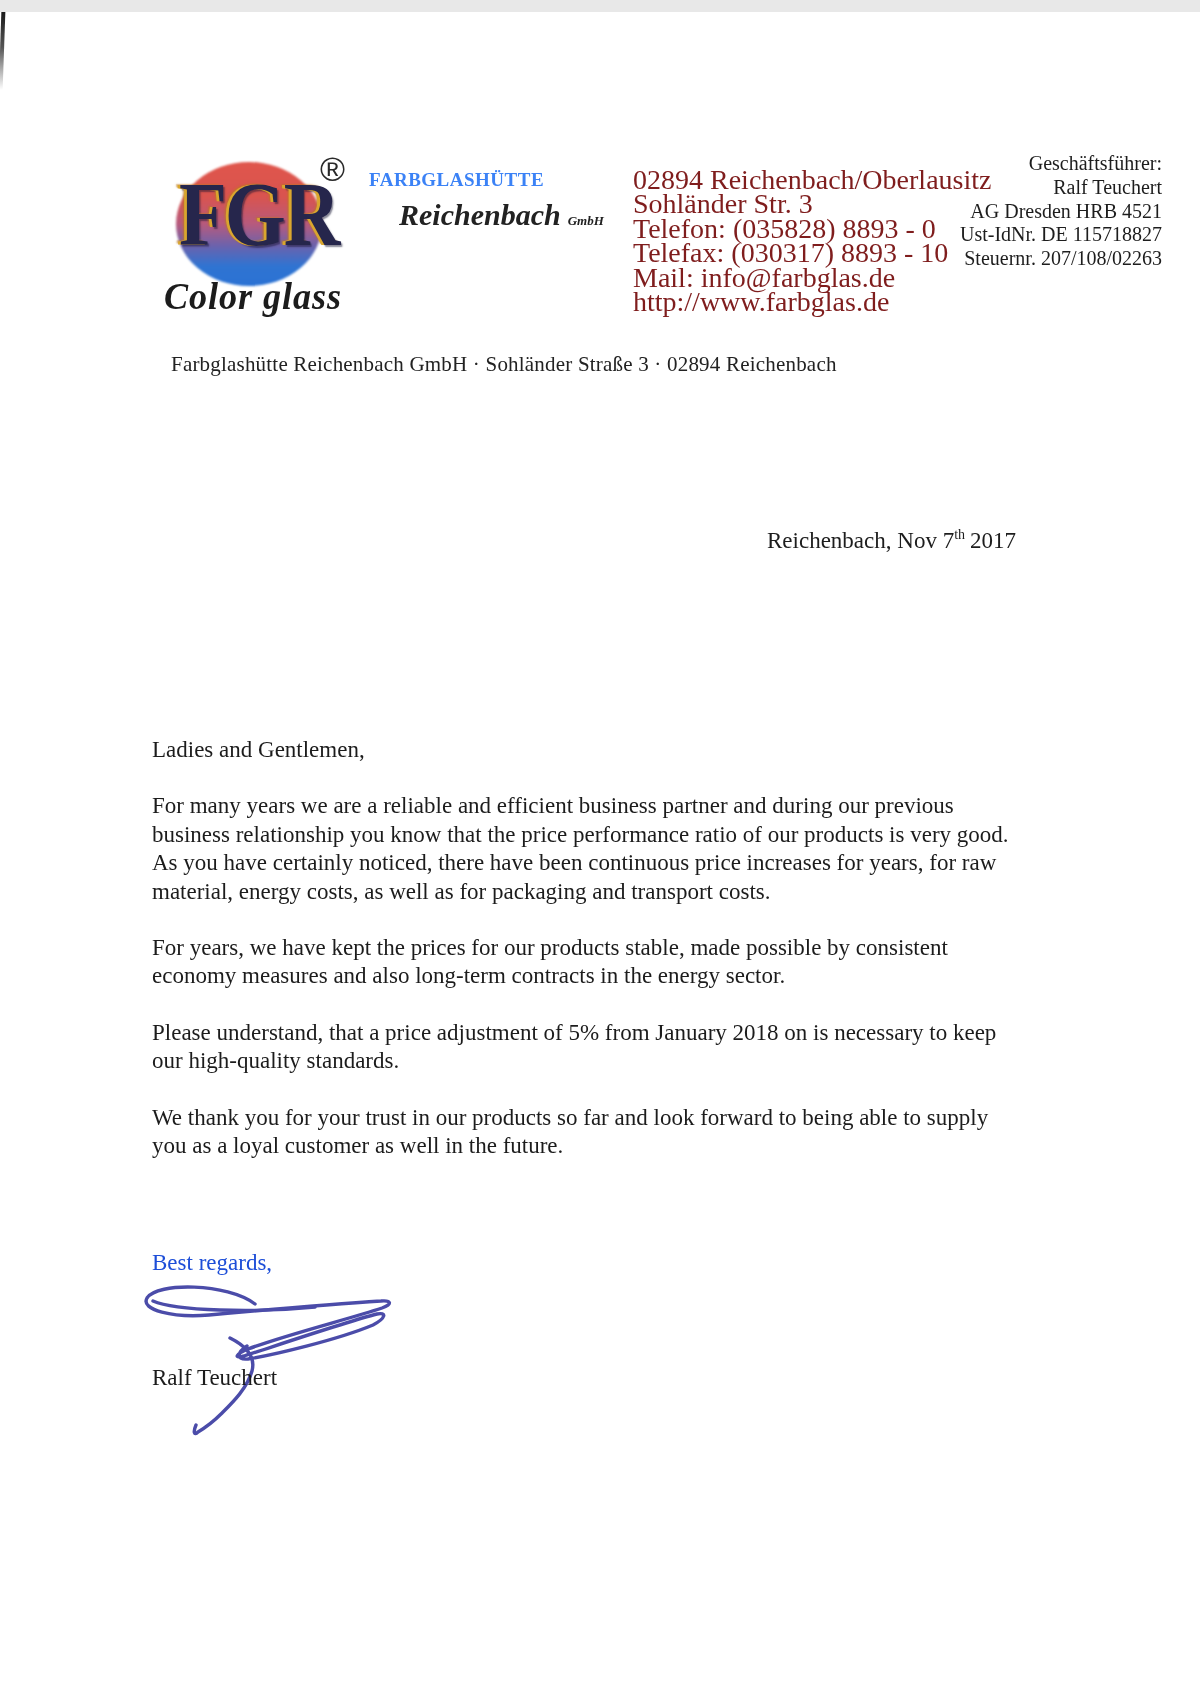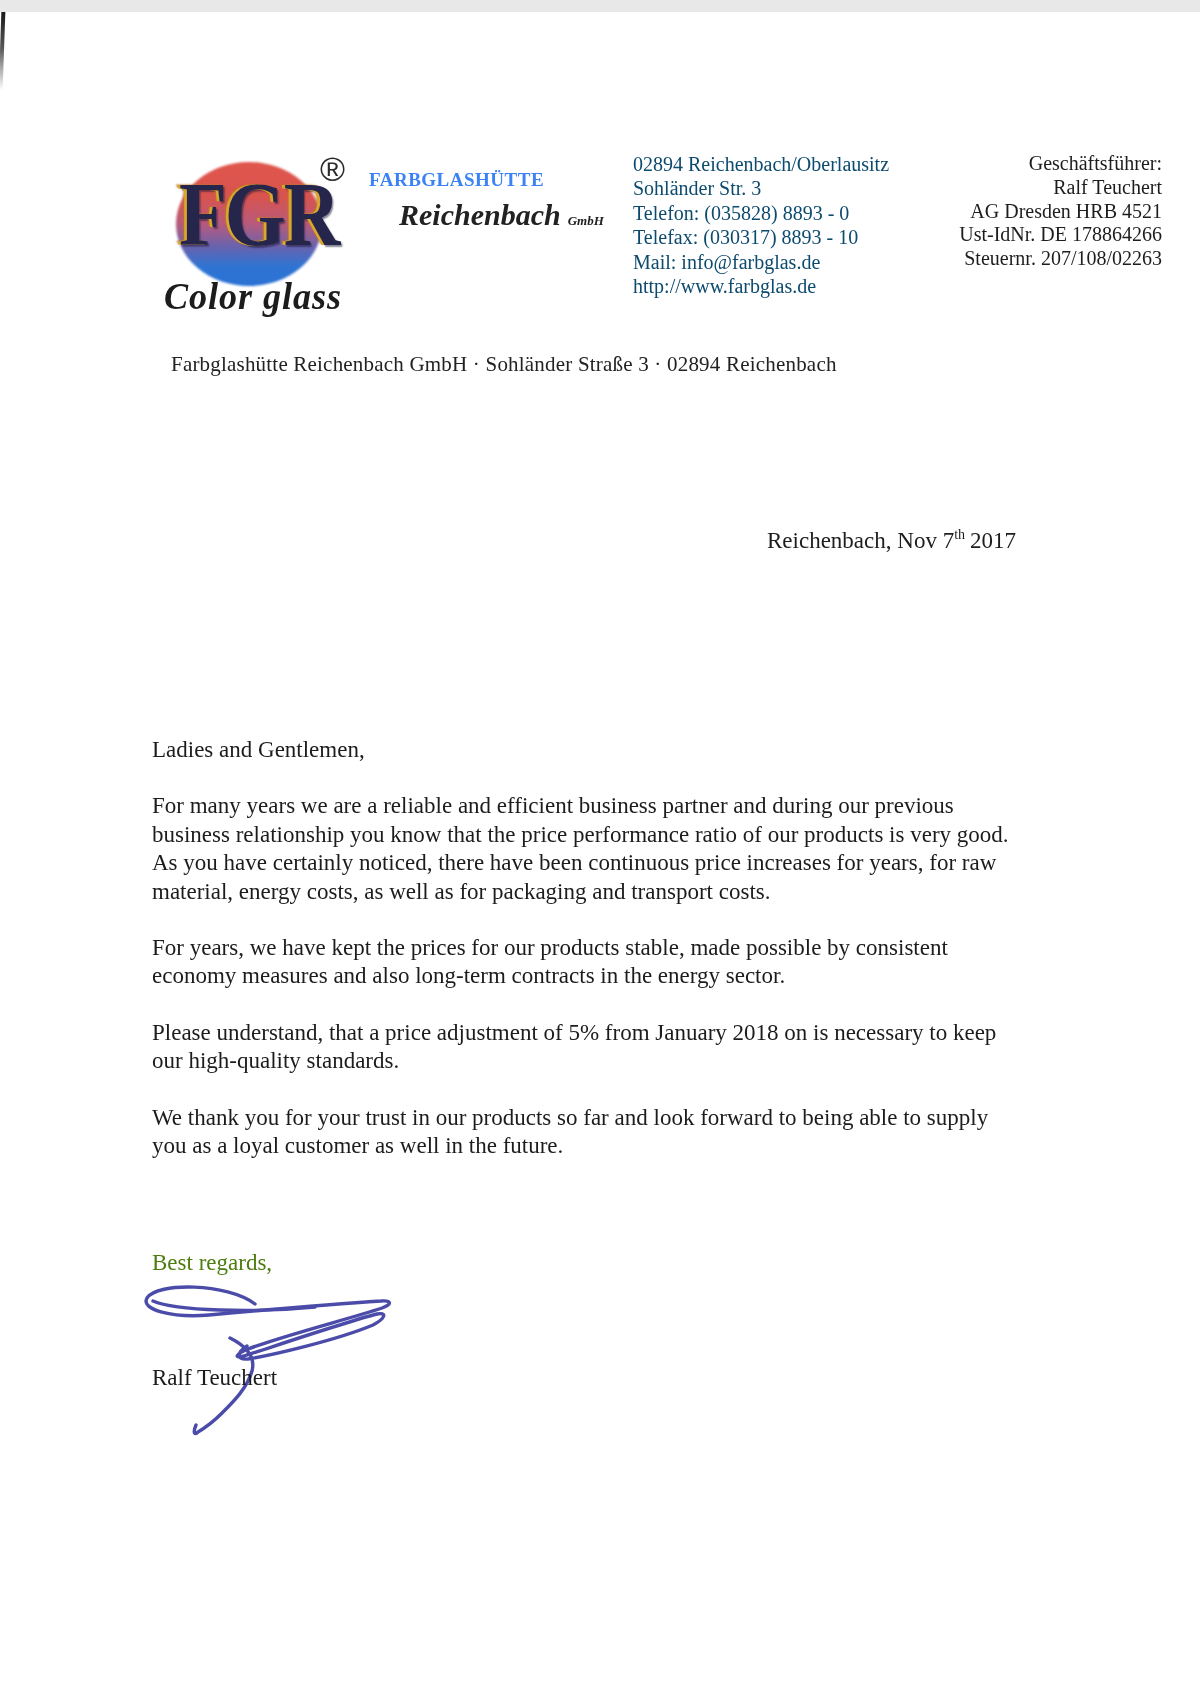--- a/index.html
+++ b/index.html
@@ -50,22 +50,22 @@
     font-size:19px;font-weight:bold;letter-spacing:.5px;color:#3b82f6;
   }
   .company-name2{
     position:absolute;left:399px;top:186px;
     font-size:30px;font-weight:bold;font-style:italic;color:#222;
   }
   .company-name2 .gmbh{
     font-size:13px;font-weight:bold;font-style:italic;margin-left:7px;
   }
   .contact-col{
-    position:absolute;left:633px;top:140px;
-    font-size:20px;line-height:24.4px;color:#0c4a6e;white-space:nowrap;
+    position:absolute;left:633px;top:156px;
+    font-size:28px;line-height:24.4px;color:#7f1d1d;white-space:nowrap;
   }
   .legal-col{
     position:absolute;right:38px;top:140px;
     font-size:20px;line-height:23.8px;color:#1d1d1d;text-align:right;white-space:nowrap;
   }
   .sender-line{
     position:absolute;left:171px;top:340px;
     font-size:21px;color:#222;letter-spacing:.2px;
   }
   
@@ -77,21 +77,21 @@
   .date-line .yr{margin-left:5px;text-align:center;}
   .body-block{
     position:absolute;left:152px;top:724px;width:870px;
     font-size:23px;line-height:28.4px;color:#1c1c1c;
   }
   .salutation{margin:0 0 28px 0;}
   .para{margin:0 0 28px 0;}
   .para div{white-space:nowrap;}
   .closing{
     position:absolute;left:152px;top:1238px;
-    font-size:23px;color:#4d7c0f;
+    font-size:23px;color:#1d4ed8;
   }
   .signature-svg{position:absolute;left:135px;top:1262px;}
   .signer-block{
     position:absolute;left:152px;top:1352px;
     font-size:23px;line-height:28.4px;color:#1c1c1c;
   }
 </style>
 </head>
 <body>
 
@@ -117,21 +117,21 @@
     <div>Telefon: (035828) 8893 - 0</div>
     <div>Telefax: (030317) 8893 - 10</div>
     <div>Mail: info@farbglas.de</div>
     <div>http://www.farbglas.de</div>
   </div>
 
   <div class="legal-col">
     <div>Geschäftsführer:</div>
     <div>Ralf Teuchert</div>
     <div>AG Dresden HRB 4521</div>
-    <div>Ust-IdNr. DE 178864266</div>
+    <div>Ust-IdNr. DE 115718827</div>
     <div>Steuernr. 207/108/02263</div>
   </div>
 
   <div class="sender-line">Farbglashütte Reichenbach GmbH · Sohländer Straße 3 · 02894 Reichenbach</div>
 
   <div class="date-line">
     <span>Reichenbach, Nov 7</span><sup>th</sup><span class="yr">2017</span>
   </div>
 
   <div class="body-block">

